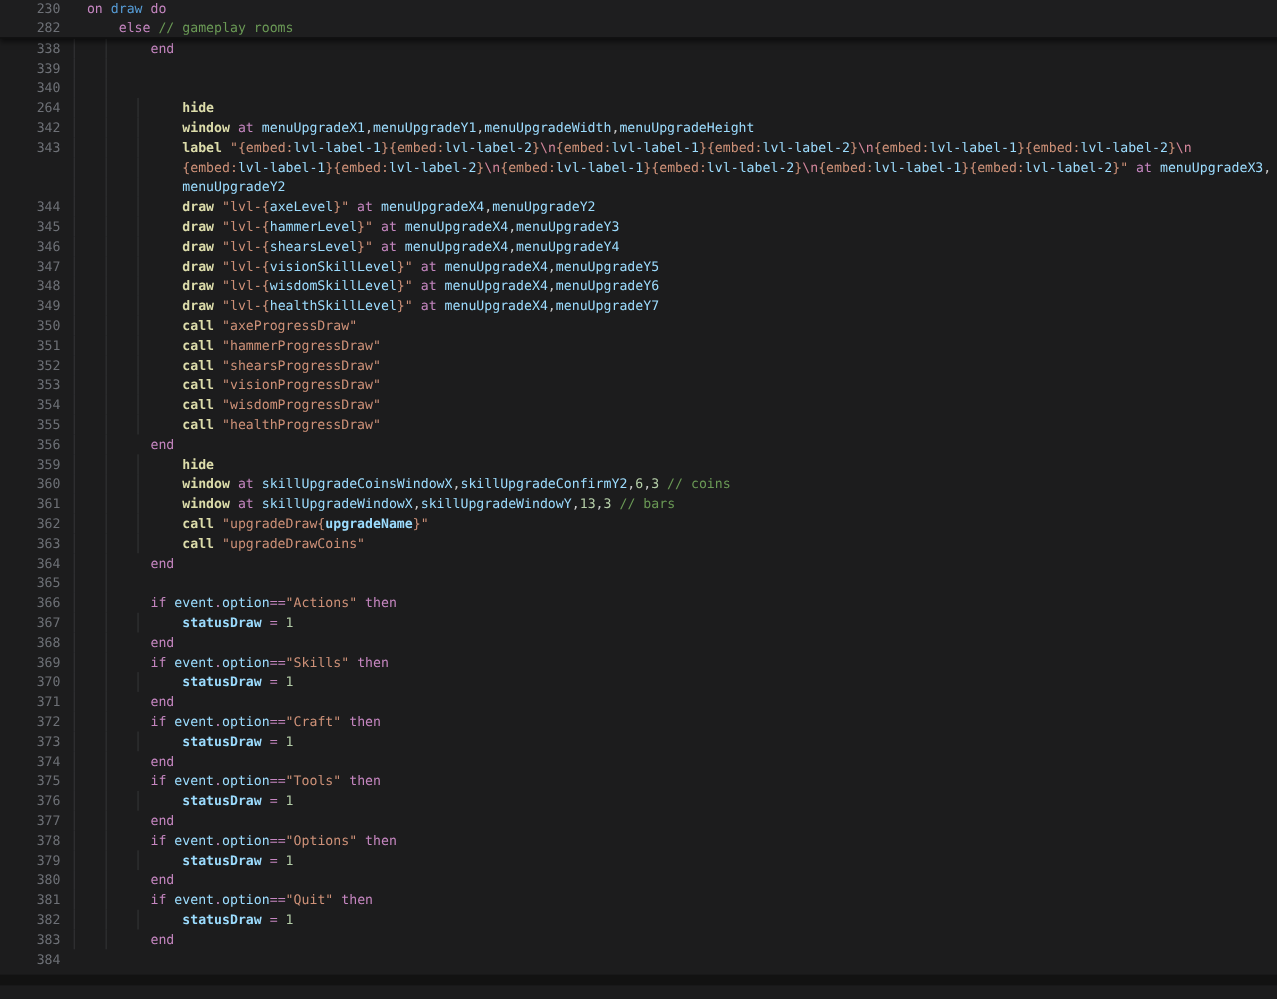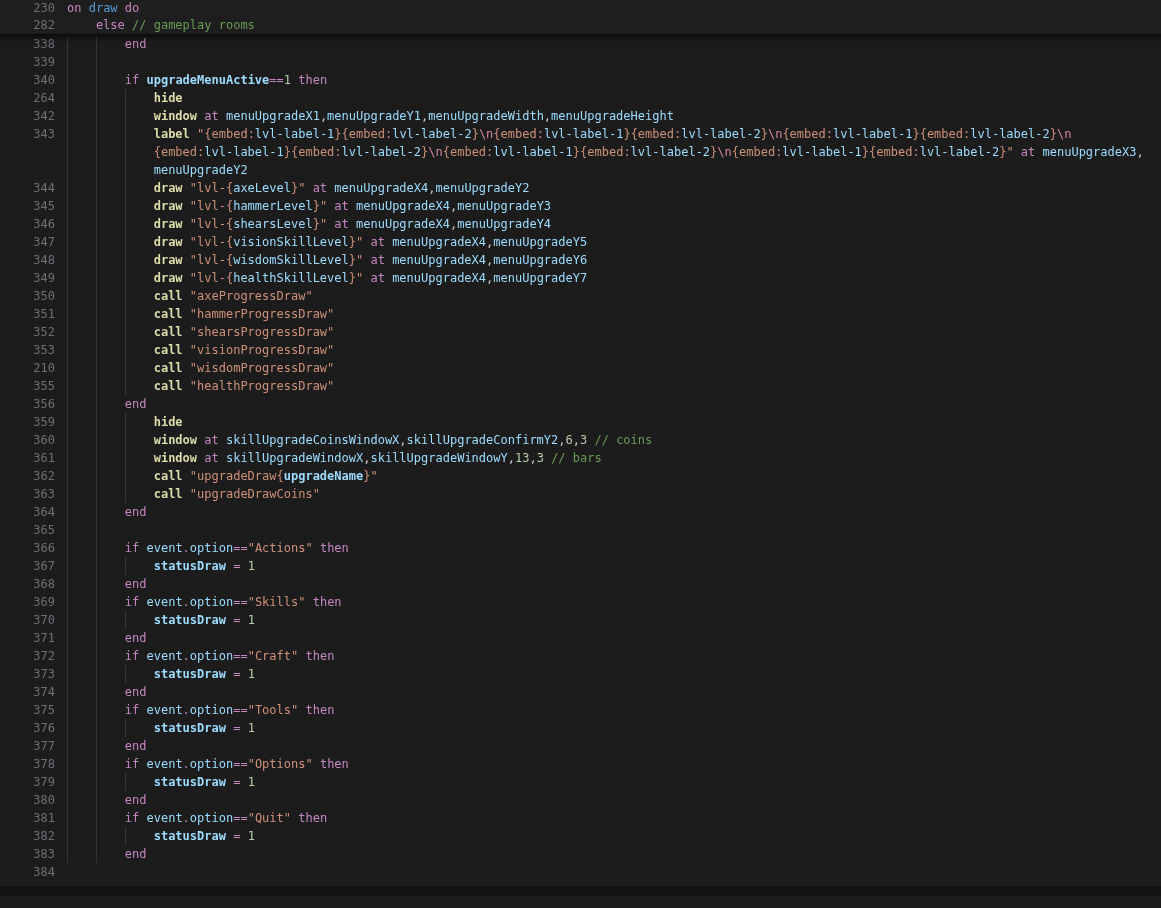--- a/index.html
+++ b/index.html
@@ -20,21 +20,21 @@
   .sticky .row{height:17px;line-height:17px;}
   
   .code{position:absolute;top:35px;left:0;right:0;}
   .row{position:relative;height:18px;white-space:pre;}
   .ln{
     position:absolute;left:0;top:0;width:55px;text-align:right;
     color:#6d7076;user-select:none;
   }
   .content{position:absolute;left:67px;top:0;right:0;bottom:0;white-space:pre;}
   .guide{position:absolute;top:0;bottom:0;width:1px;background:#333436;}
-  .txt{display:inline-block;}
+  .txt{display:inline-block;margin-left:12px;}
   
   .tk-k{color:#c586c0;}                       
   .tk-f{color:#dcdcaa;font-weight:bold;}      
   .tk-v{color:#9cdcfe;}                       
   .tk-V{color:#9cdcfe;font-weight:bold;}      
   .tk-b{color:#569cd6;}                       
   .tk-s{color:#ce9178;}                       
   .tk-e{color:#d3869b;}                       
   .tk-n{color:#b5cea8;}                       
   .tk-c{color:#6a9955;}                       
@@ -49,37 +49,37 @@
 <body>
 
 <div class="editor">
   <div class="sticky" id="sticky">
       <div class="row"><span class="ln">230</span><div class="content"><span class="txt" style="padding-left: 0ch;"><span class="tk-k">on </span><span class="tk-b">draw</span><span class="tk-k"> do</span></span></div></div>
       <div class="row"><span class="ln">282</span><div class="content"><span class="txt" style="padding-left: 4ch;"><span class="tk-k">else </span><span class="tk-c">// gameplay rooms</span></span></div></div>
     </div>
   <div class="code" id="code">
       <div class="row"><span class="ln">338</span><div class="content"><span class="guide" style="left: 0ch;"></span><span class="guide" style="left: 4ch;"></span><span class="txt" style="padding-left: 8ch;"><span class="tk-k">end</span></span></div></div>
       <div class="row"><span class="ln">339</span><div class="content"><span class="guide" style="left: 0ch;"></span><span class="guide" style="left: 4ch;"></span><span class="txt" style="padding-left: 8ch;"></span></div></div>
-      <div class="row"><span class="ln">340</span><div class="content"><span class="guide" style="left: 0ch;"></span><span class="guide" style="left: 4ch;"></span><span class="txt" style="padding-left: 8ch;"><span class="tk-k">if </span><span class="tk-V">upgradeMenuActive</span><span class="tk-k">==</span><span class="tk-n">1</span><span class="tk-k"> then</span></span></div></div>
+      <div class="row"><span class="ln">340</span><div class="content"><span class="guide" style="left: 0ch;"></span><span class="guide" style="left: 4ch;"></span></div></div>
       <div class="row"><span class="ln">264</span><div class="content"><span class="guide" style="left: 0ch;"></span><span class="guide" style="left: 4ch;"></span><span class="guide" style="left: 8ch;"></span><span class="txt" style="padding-left: 12ch;"><span class="tk-f">hide</span></span></div></div>
       <div class="row"><span class="ln">342</span><div class="content"><span class="guide" style="left: 0ch;"></span><span class="guide" style="left: 4ch;"></span><span class="guide" style="left: 8ch;"></span><span class="txt" style="padding-left: 12ch;"><span class="tk-f">window </span><span class="tk-k">at </span><span class="tk-v">menuUpgradeX1</span><span class="tk-p">,</span><span class="tk-v">menuUpgradeY1</span><span class="tk-p">,</span><span class="tk-v">menuUpgradeWidth</span><span class="tk-p">,</span><span class="tk-v">menuUpgradeHeight</span></span></div></div>
       <div class="row"><span class="ln">343</span><div class="content"><span class="guide" style="left: 0ch;"></span><span class="guide" style="left: 4ch;"></span><span class="guide" style="left: 8ch;"></span><span class="txt" style="padding-left: 12ch;"><span class="tk-f">label </span><span class="tk-s">"</span><span class="tk-s">{embed:</span><span class="tk-v">lvl-label-1</span><span class="tk-s">}</span><span class="tk-s">{embed:</span><span class="tk-v">lvl-label-2</span><span class="tk-s">}</span><span class="tk-e">\n</span><span class="tk-s">{embed:</span><span class="tk-v">lvl-label-1</span><span class="tk-s">}</span><span class="tk-s">{embed:</span><span class="tk-v">lvl-label-2</span><span class="tk-s">}</span><span class="tk-e">\n</span><span class="tk-s">{embed:</span><span class="tk-v">lvl-label-1</span><span class="tk-s">}</span><span class="tk-s">{embed:</span><span class="tk-v">lvl-label-2</span><span class="tk-s">}</span><span class="tk-e">\n</span></span></div></div>
       <div class="row"><span class="ln"></span><div class="content"><span class="guide" style="left: 0ch;"></span><span class="guide" style="left: 4ch;"></span><span class="guide" style="left: 8ch;"></span><span class="txt" style="padding-left: 12ch;"><span class="tk-s">{embed:</span><span class="tk-v">lvl-label-1</span><span class="tk-s">}</span><span class="tk-s">{embed:</span><span class="tk-v">lvl-label-2</span><span class="tk-s">}</span><span class="tk-e">\n</span><span class="tk-s">{embed:</span><span class="tk-v">lvl-label-1</span><span class="tk-s">}</span><span class="tk-s">{embed:</span><span class="tk-v">lvl-label-2</span><span class="tk-s">}</span><span class="tk-e">\n</span><span class="tk-s">{embed:</span><span class="tk-v">lvl-label-1</span><span class="tk-s">}</span><span class="tk-s">{embed:</span><span class="tk-v">lvl-label-2</span><span class="tk-s">}</span><span class="tk-s">"</span><span class="tk-k"> at </span><span class="tk-v">menuUpgradeX3</span><span class="tk-p">,</span></span></div></div>
       <div class="row"><span class="ln"></span><div class="content"><span class="guide" style="left: 0ch;"></span><span class="guide" style="left: 4ch;"></span><span class="guide" style="left: 8ch;"></span><span class="txt" style="padding-left: 12ch;"><span class="tk-v">menuUpgradeY2</span></span></div></div>
       <div class="row"><span class="ln">344</span><div class="content"><span class="guide" style="left: 0ch;"></span><span class="guide" style="left: 4ch;"></span><span class="guide" style="left: 8ch;"></span><span class="txt" style="padding-left: 12ch;"><span class="tk-f">draw </span><span class="tk-s">"lvl-{</span><span class="tk-v">axeLevel</span><span class="tk-s">}"</span><span class="tk-k"> at </span><span class="tk-v">menuUpgradeX4</span><span class="tk-p">,</span><span class="tk-v">menuUpgradeY2</span></span></div></div>
       <div class="row"><span class="ln">345</span><div class="content"><span class="guide" style="left: 0ch;"></span><span class="guide" style="left: 4ch;"></span><span class="guide" style="left: 8ch;"></span><span class="txt" style="padding-left: 12ch;"><span class="tk-f">draw </span><span class="tk-s">"lvl-{</span><span class="tk-v">hammerLevel</span><span class="tk-s">}"</span><span class="tk-k"> at </span><span class="tk-v">menuUpgradeX4</span><span class="tk-p">,</span><span class="tk-v">menuUpgradeY3</span></span></div></div>
       <div class="row"><span class="ln">346</span><div class="content"><span class="guide" style="left: 0ch;"></span><span class="guide" style="left: 4ch;"></span><span class="guide" style="left: 8ch;"></span><span class="txt" style="padding-left: 12ch;"><span class="tk-f">draw </span><span class="tk-s">"lvl-{</span><span class="tk-v">shearsLevel</span><span class="tk-s">}"</span><span class="tk-k"> at </span><span class="tk-v">menuUpgradeX4</span><span class="tk-p">,</span><span class="tk-v">menuUpgradeY4</span></span></div></div>
       <div class="row"><span class="ln">347</span><div class="content"><span class="guide" style="left: 0ch;"></span><span class="guide" style="left: 4ch;"></span><span class="guide" style="left: 8ch;"></span><span class="txt" style="padding-left: 12ch;"><span class="tk-f">draw </span><span class="tk-s">"lvl-{</span><span class="tk-v">visionSkillLevel</span><span class="tk-s">}"</span><span class="tk-k"> at </span><span class="tk-v">menuUpgradeX4</span><span class="tk-p">,</span><span class="tk-v">menuUpgradeY5</span></span></div></div>
       <div class="row"><span class="ln">348</span><div class="content"><span class="guide" style="left: 0ch;"></span><span class="guide" style="left: 4ch;"></span><span class="guide" style="left: 8ch;"></span><span class="txt" style="padding-left: 12ch;"><span class="tk-f">draw </span><span class="tk-s">"lvl-{</span><span class="tk-v">wisdomSkillLevel</span><span class="tk-s">}"</span><span class="tk-k"> at </span><span class="tk-v">menuUpgradeX4</span><span class="tk-p">,</span><span class="tk-v">menuUpgradeY6</span></span></div></div>
       <div class="row"><span class="ln">349</span><div class="content"><span class="guide" style="left: 0ch;"></span><span class="guide" style="left: 4ch;"></span><span class="guide" style="left: 8ch;"></span><span class="txt" style="padding-left: 12ch;"><span class="tk-f">draw </span><span class="tk-s">"lvl-{</span><span class="tk-v">healthSkillLevel</span><span class="tk-s">}"</span><span class="tk-k"> at </span><span class="tk-v">menuUpgradeX4</span><span class="tk-p">,</span><span class="tk-v">menuUpgradeY7</span></span></div></div>
       <div class="row"><span class="ln">350</span><div class="content"><span class="guide" style="left: 0ch;"></span><span class="guide" style="left: 4ch;"></span><span class="guide" style="left: 8ch;"></span><span class="txt" style="padding-left: 12ch;"><span class="tk-f">call </span><span class="tk-s">"axeProgressDraw"</span></span></div></div>
       <div class="row"><span class="ln">351</span><div class="content"><span class="guide" style="left: 0ch;"></span><span class="guide" style="left: 4ch;"></span><span class="guide" style="left: 8ch;"></span><span class="txt" style="padding-left: 12ch;"><span class="tk-f">call </span><span class="tk-s">"hammerProgressDraw"</span></span></div></div>
       <div class="row"><span class="ln">352</span><div class="content"><span class="guide" style="left: 0ch;"></span><span class="guide" style="left: 4ch;"></span><span class="guide" style="left: 8ch;"></span><span class="txt" style="padding-left: 12ch;"><span class="tk-f">call </span><span class="tk-s">"shearsProgressDraw"</span></span></div></div>
       <div class="row"><span class="ln">353</span><div class="content"><span class="guide" style="left: 0ch;"></span><span class="guide" style="left: 4ch;"></span><span class="guide" style="left: 8ch;"></span><span class="txt" style="padding-left: 12ch;"><span class="tk-f">call </span><span class="tk-s">"visionProgressDraw"</span></span></div></div>
-      <div class="row"><span class="ln">210</span><div class="content"><span class="guide" style="left: 0ch;"></span><span class="guide" style="left: 4ch;"></span><span class="guide" style="left: 8ch;"></span><span class="txt" style="padding-left: 12ch;"><span class="tk-f">call </span><span class="tk-s">"wisdomProgressDraw"</span></span></div></div>
+      <div class="row"><span class="ln">354</span><div class="content"><span class="guide" style="left: 0ch;"></span><span class="guide" style="left: 4ch;"></span><span class="guide" style="left: 8ch;"></span><span class="txt" style="padding-left: 12ch;"><span class="tk-f">call </span><span class="tk-s">"wisdomProgressDraw"</span></span></div></div>
       <div class="row"><span class="ln">355</span><div class="content"><span class="guide" style="left: 0ch;"></span><span class="guide" style="left: 4ch;"></span><span class="guide" style="left: 8ch;"></span><span class="txt" style="padding-left: 12ch;"><span class="tk-f">call </span><span class="tk-s">"healthProgressDraw"</span></span></div></div>
       <div class="row"><span class="ln">356</span><div class="content"><span class="guide" style="left: 0ch;"></span><span class="guide" style="left: 4ch;"></span><span class="txt" style="padding-left: 8ch;"><span class="tk-k">end</span></span></div></div>
       <div class="row"><span class="ln">359</span><div class="content"><span class="guide" style="left: 0ch;"></span><span class="guide" style="left: 4ch;"></span><span class="guide" style="left: 8ch;"></span><span class="txt" style="padding-left: 12ch;"><span class="tk-f">hide</span></span></div></div>
       <div class="row"><span class="ln">360</span><div class="content"><span class="guide" style="left: 0ch;"></span><span class="guide" style="left: 4ch;"></span><span class="guide" style="left: 8ch;"></span><span class="txt" style="padding-left: 12ch;"><span class="tk-f">window </span><span class="tk-k">at </span><span class="tk-v">skillUpgradeCoinsWindowX</span><span class="tk-p">,</span><span class="tk-v">skillUpgradeConfirmY2</span><span class="tk-p">,</span><span class="tk-n">6</span><span class="tk-p">,</span><span class="tk-n">3</span><span class="tk-p"> </span><span class="tk-c">// coins</span></span></div></div>
       <div class="row"><span class="ln">361</span><div class="content"><span class="guide" style="left: 0ch;"></span><span class="guide" style="left: 4ch;"></span><span class="guide" style="left: 8ch;"></span><span class="txt" style="padding-left: 12ch;"><span class="tk-f">window </span><span class="tk-k">at </span><span class="tk-v">skillUpgradeWindowX</span><span class="tk-p">,</span><span class="tk-v">skillUpgradeWindowY</span><span class="tk-p">,</span><span class="tk-n">13</span><span class="tk-p">,</span><span class="tk-n">3</span><span class="tk-p"> </span><span class="tk-c">// bars</span></span></div></div>
       <div class="row"><span class="ln">362</span><div class="content"><span class="guide" style="left: 0ch;"></span><span class="guide" style="left: 4ch;"></span><span class="guide" style="left: 8ch;"></span><span class="txt" style="padding-left: 12ch;"><span class="tk-f">call </span><span class="tk-s">"upgradeDraw{</span><span class="tk-V">upgradeName</span><span class="tk-s">}"</span></span></div></div>
       <div class="row"><span class="ln">363</span><div class="content"><span class="guide" style="left: 0ch;"></span><span class="guide" style="left: 4ch;"></span><span class="guide" style="left: 8ch;"></span><span class="txt" style="padding-left: 12ch;"><span class="tk-f">call </span><span class="tk-s">"upgradeDrawCoins"</span></span></div></div>
       <div class="row"><span class="ln">364</span><div class="content"><span class="guide" style="left: 0ch;"></span><span class="guide" style="left: 4ch;"></span><span class="txt" style="padding-left: 8ch;"><span class="tk-k">end</span></span></div></div>
       <div class="row"><span class="ln">365</span><div class="content"><span class="guide" style="left: 0ch;"></span><span class="guide" style="left: 4ch;"></span><span class="txt" style="padding-left: 8ch;"></span></div></div>
       <div class="row"><span class="ln">366</span><div class="content"><span class="guide" style="left: 0ch;"></span><span class="guide" style="left: 4ch;"></span><span class="txt" style="padding-left: 8ch;"><span class="tk-k">if </span><span class="tk-v">event</span><span class="tk-k">.</span><span class="tk-v">option</span><span class="tk-k">==</span><span class="tk-s">"Actions"</span><span class="tk-k"> then</span></span></div></div>

